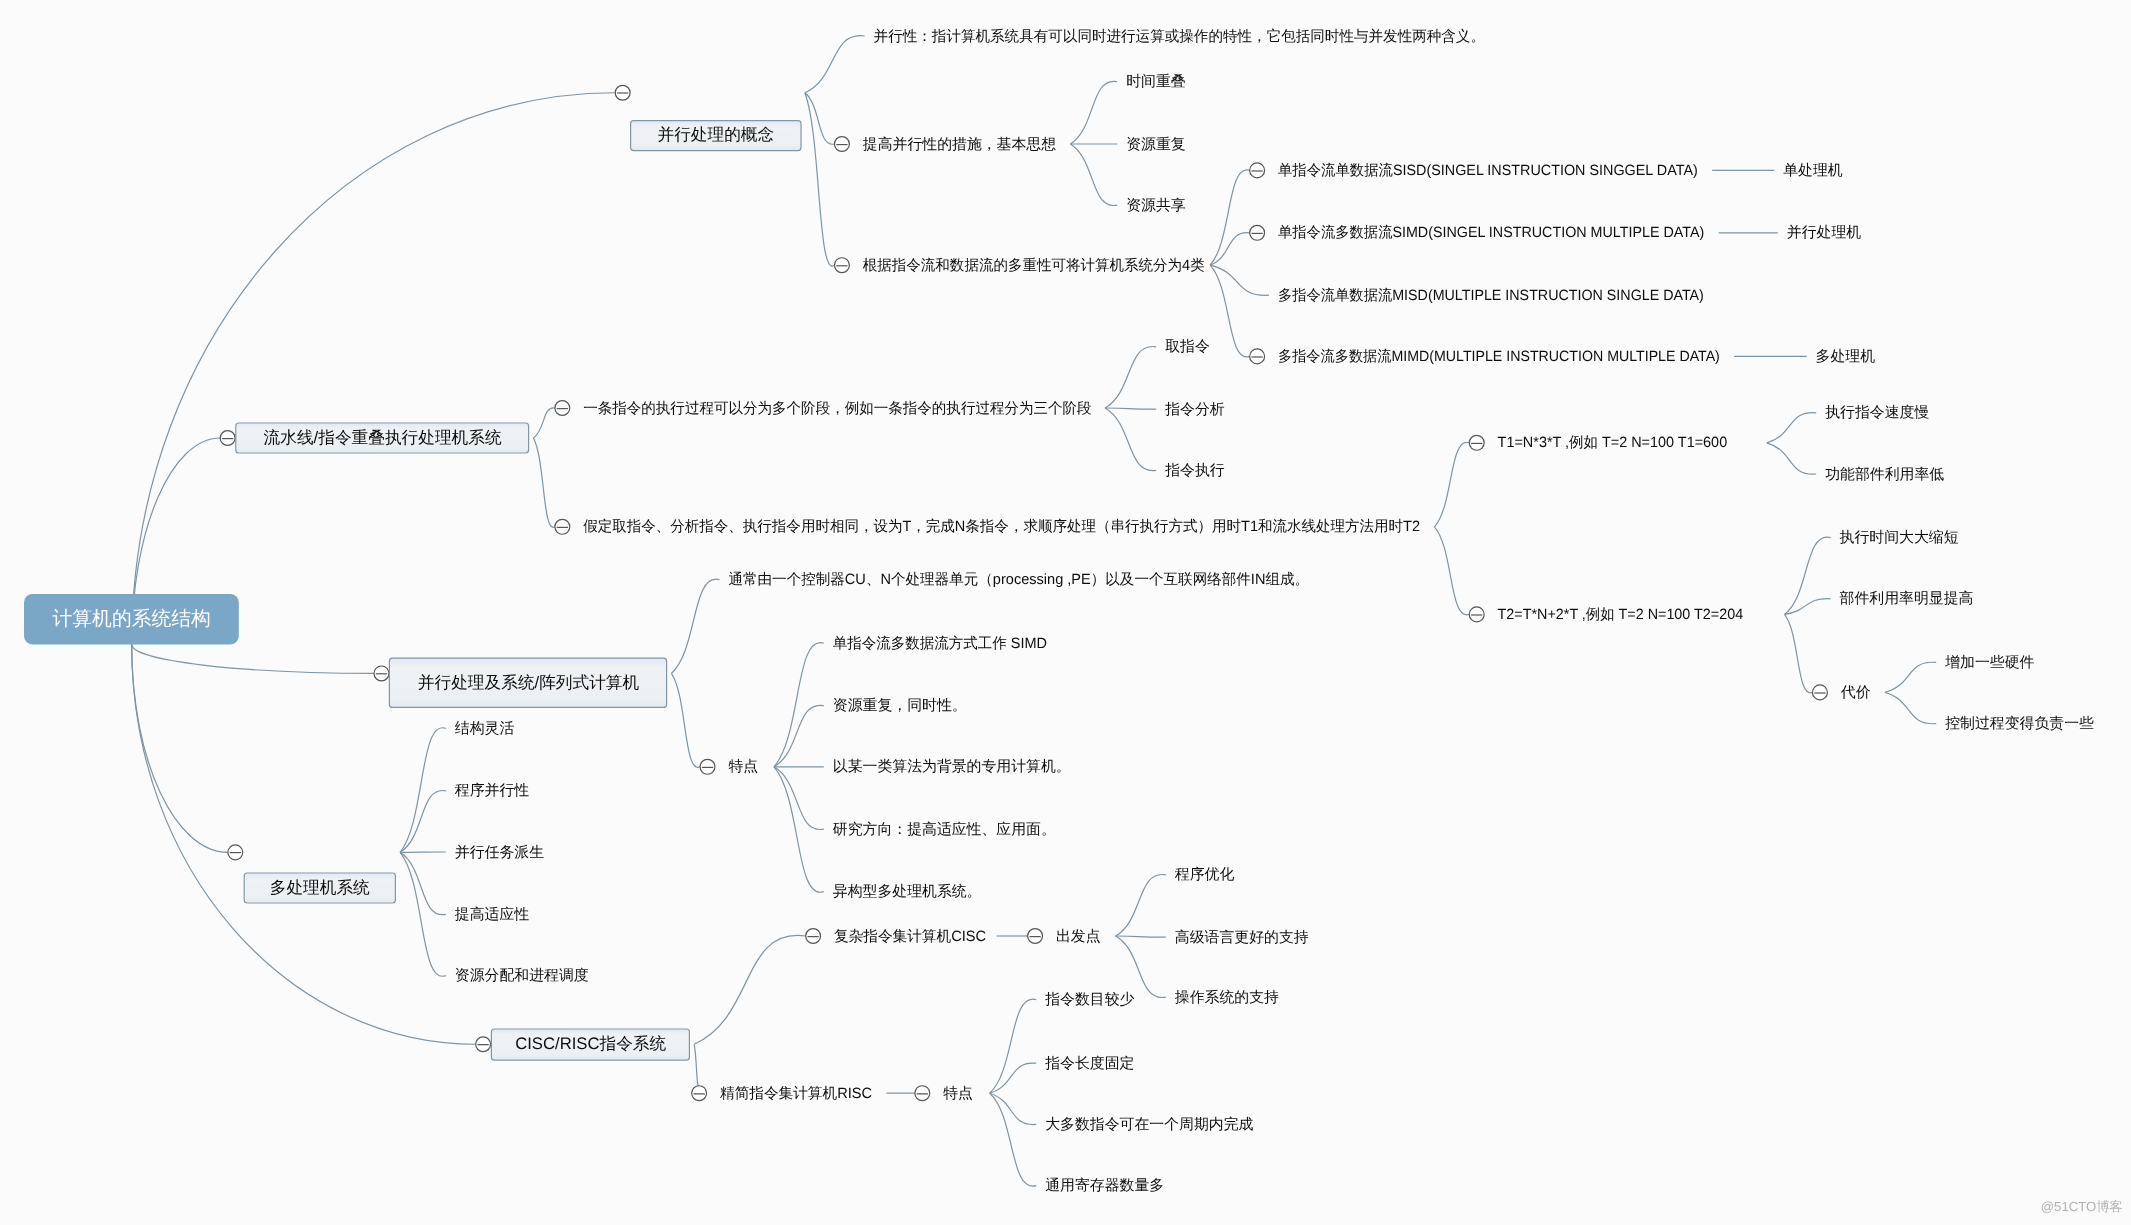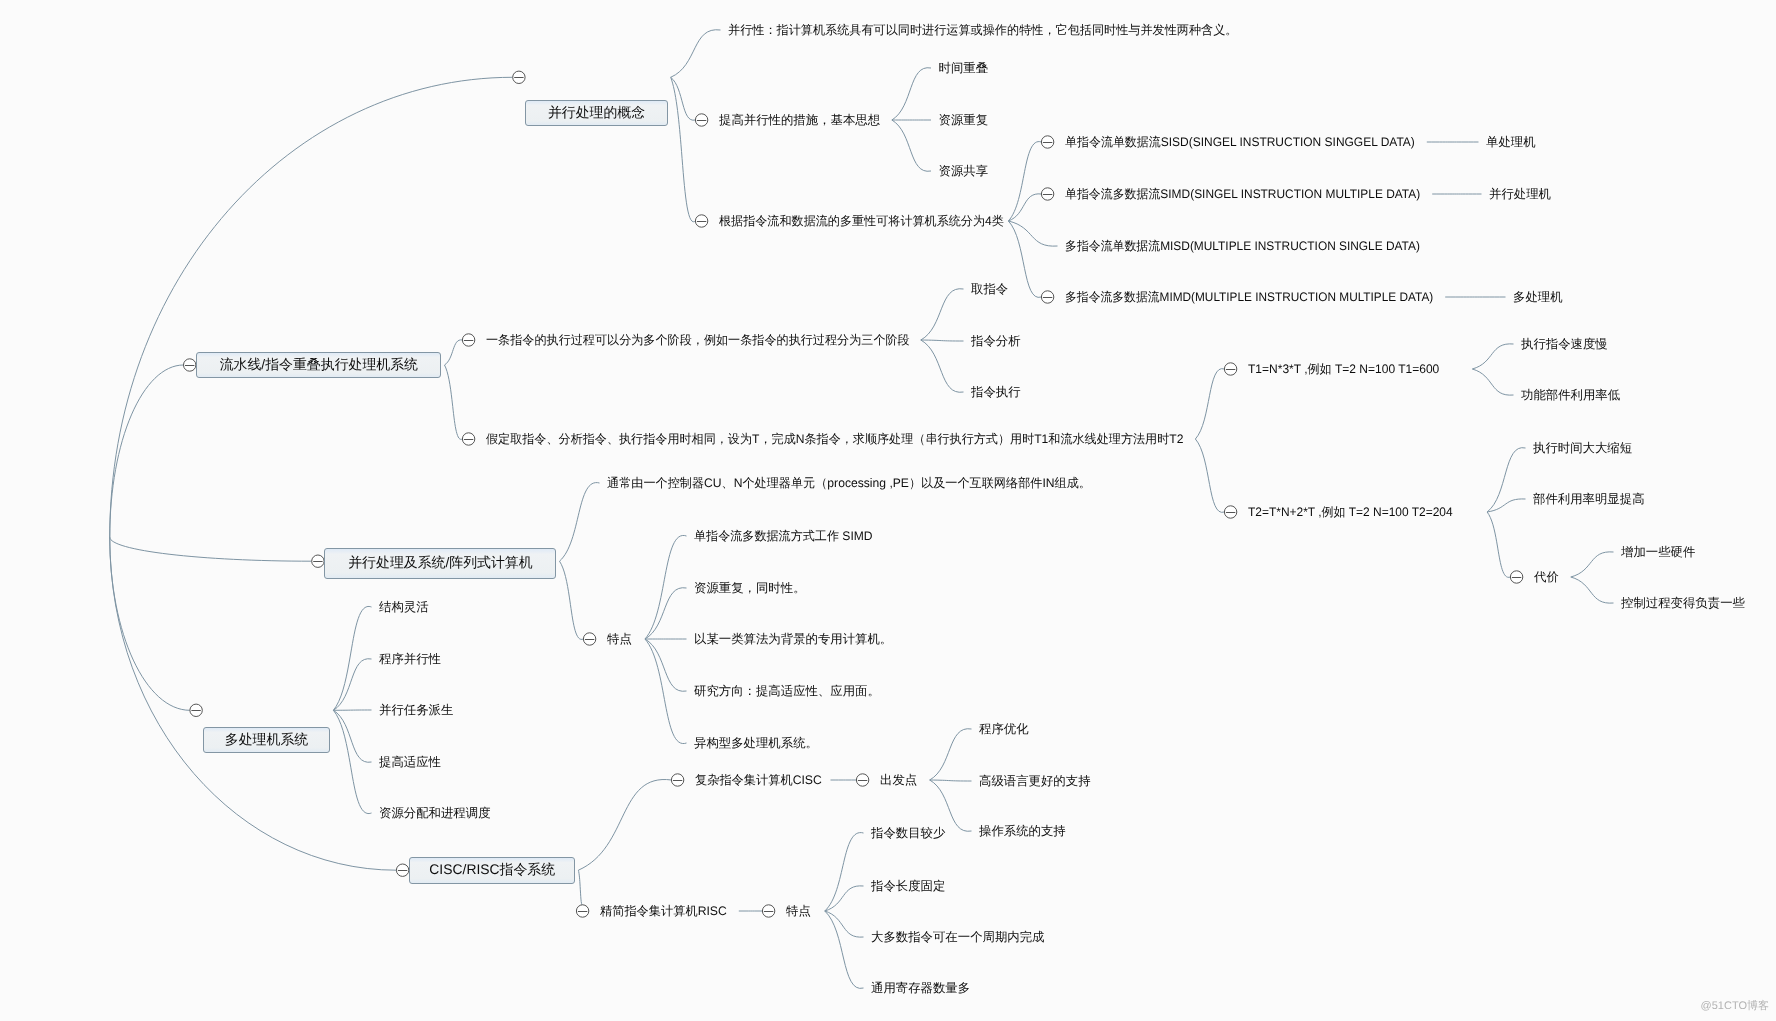--- a/index.html
+++ b/index.html
@@ -157,27 +157,30 @@
       <g>
         <circle cx="862.6" cy="780" r="6.2" fill="#ffffff" stroke="#555555" stroke-width="1"></circle>
         <line x1="857.9" x2="867.3000000000001" y1="780.5" y2="780.5" stroke="#555555" stroke-width="1"></line>
       </g>
       <g>
         <circle cx="768.6" cy="911" r="6.2" fill="#ffffff" stroke="#555555" stroke-width="1"></circle>
         <line x1="763.9" x2="773.3000000000001" y1="911.5" y2="911.5" stroke="#555555" stroke-width="1"></line>
       </g>
     </svg>
   <div class="wm">@51CTO博客</div>
+<div class="rootbox" style="left: 20.4px; top: 494.7px; width: 178.7px; height: 42.4px;">
+      <span class="lbl" style="left: 50%; top: 50%; transform: translate(-50%, -50%);">计算机的系统结构</span>
+    </div>
     <div class="boxnode" style="left: 525.4px; top: 64.15px; width: 142.3px; height: 26.3px; margin-top: 36px;">
       <span class="lbl" style="left: 50%; top: 50%; transform: translate(-50%, -50%);">并行处理的概念</span>
     </div>
     <div class="boxnode" style="left: 196.2px; top: 351.95px; width: 245.3px; height: 26.1px;">
       <span class="lbl" style="left: 50%; top: 50%; transform: translate(-50%, -50%);">流水线/指令重叠执行处理机系统</span>
     </div>
-    <div class="boxnode" style="left: 324.4px; top: 547.7px; width: 232.1px; height: 31px;">
+    <div class="boxnode" style="left: 324.4px; top: 547.7px; width: 232.1px; height: 42px;">
       <span class="lbl" style="left: 50%; top: 50%; transform: translate(-50%, -50%);">并行处理及系统/阵列式计算机</span>
     </div>
     <div class="boxnode" style="left: 202.6px; top: 727px; width: 127.8px; height: 26.1px;">
       <span class="lbl" style="left: 50%; top: 50%; transform: translate(-50%, -50%);">多处理机系统</span>
     </div>
     <div class="boxnode" style="left: 409.1px; top: 856.8px; width: 166.3px; height: 26.8px;">
       <span class="lbl" style="left: 50%; top: 50%; transform: translate(-50%, -50%);">CISC/RISC指令系统</span>
     </div>
     <span class="lbl" style="left: 728px; top: 30px; transform: translateY(-50%) scaleX(0.979);">并行性：指计算机系统具有可以同时进行运算或操作的特性，它包括同时性与并发性两种含义。</span>
     <span class="lbl" style="left: 719px; top: 120px; transform: translateY(-50%);">提高并行性的措施，基本思想</span>

